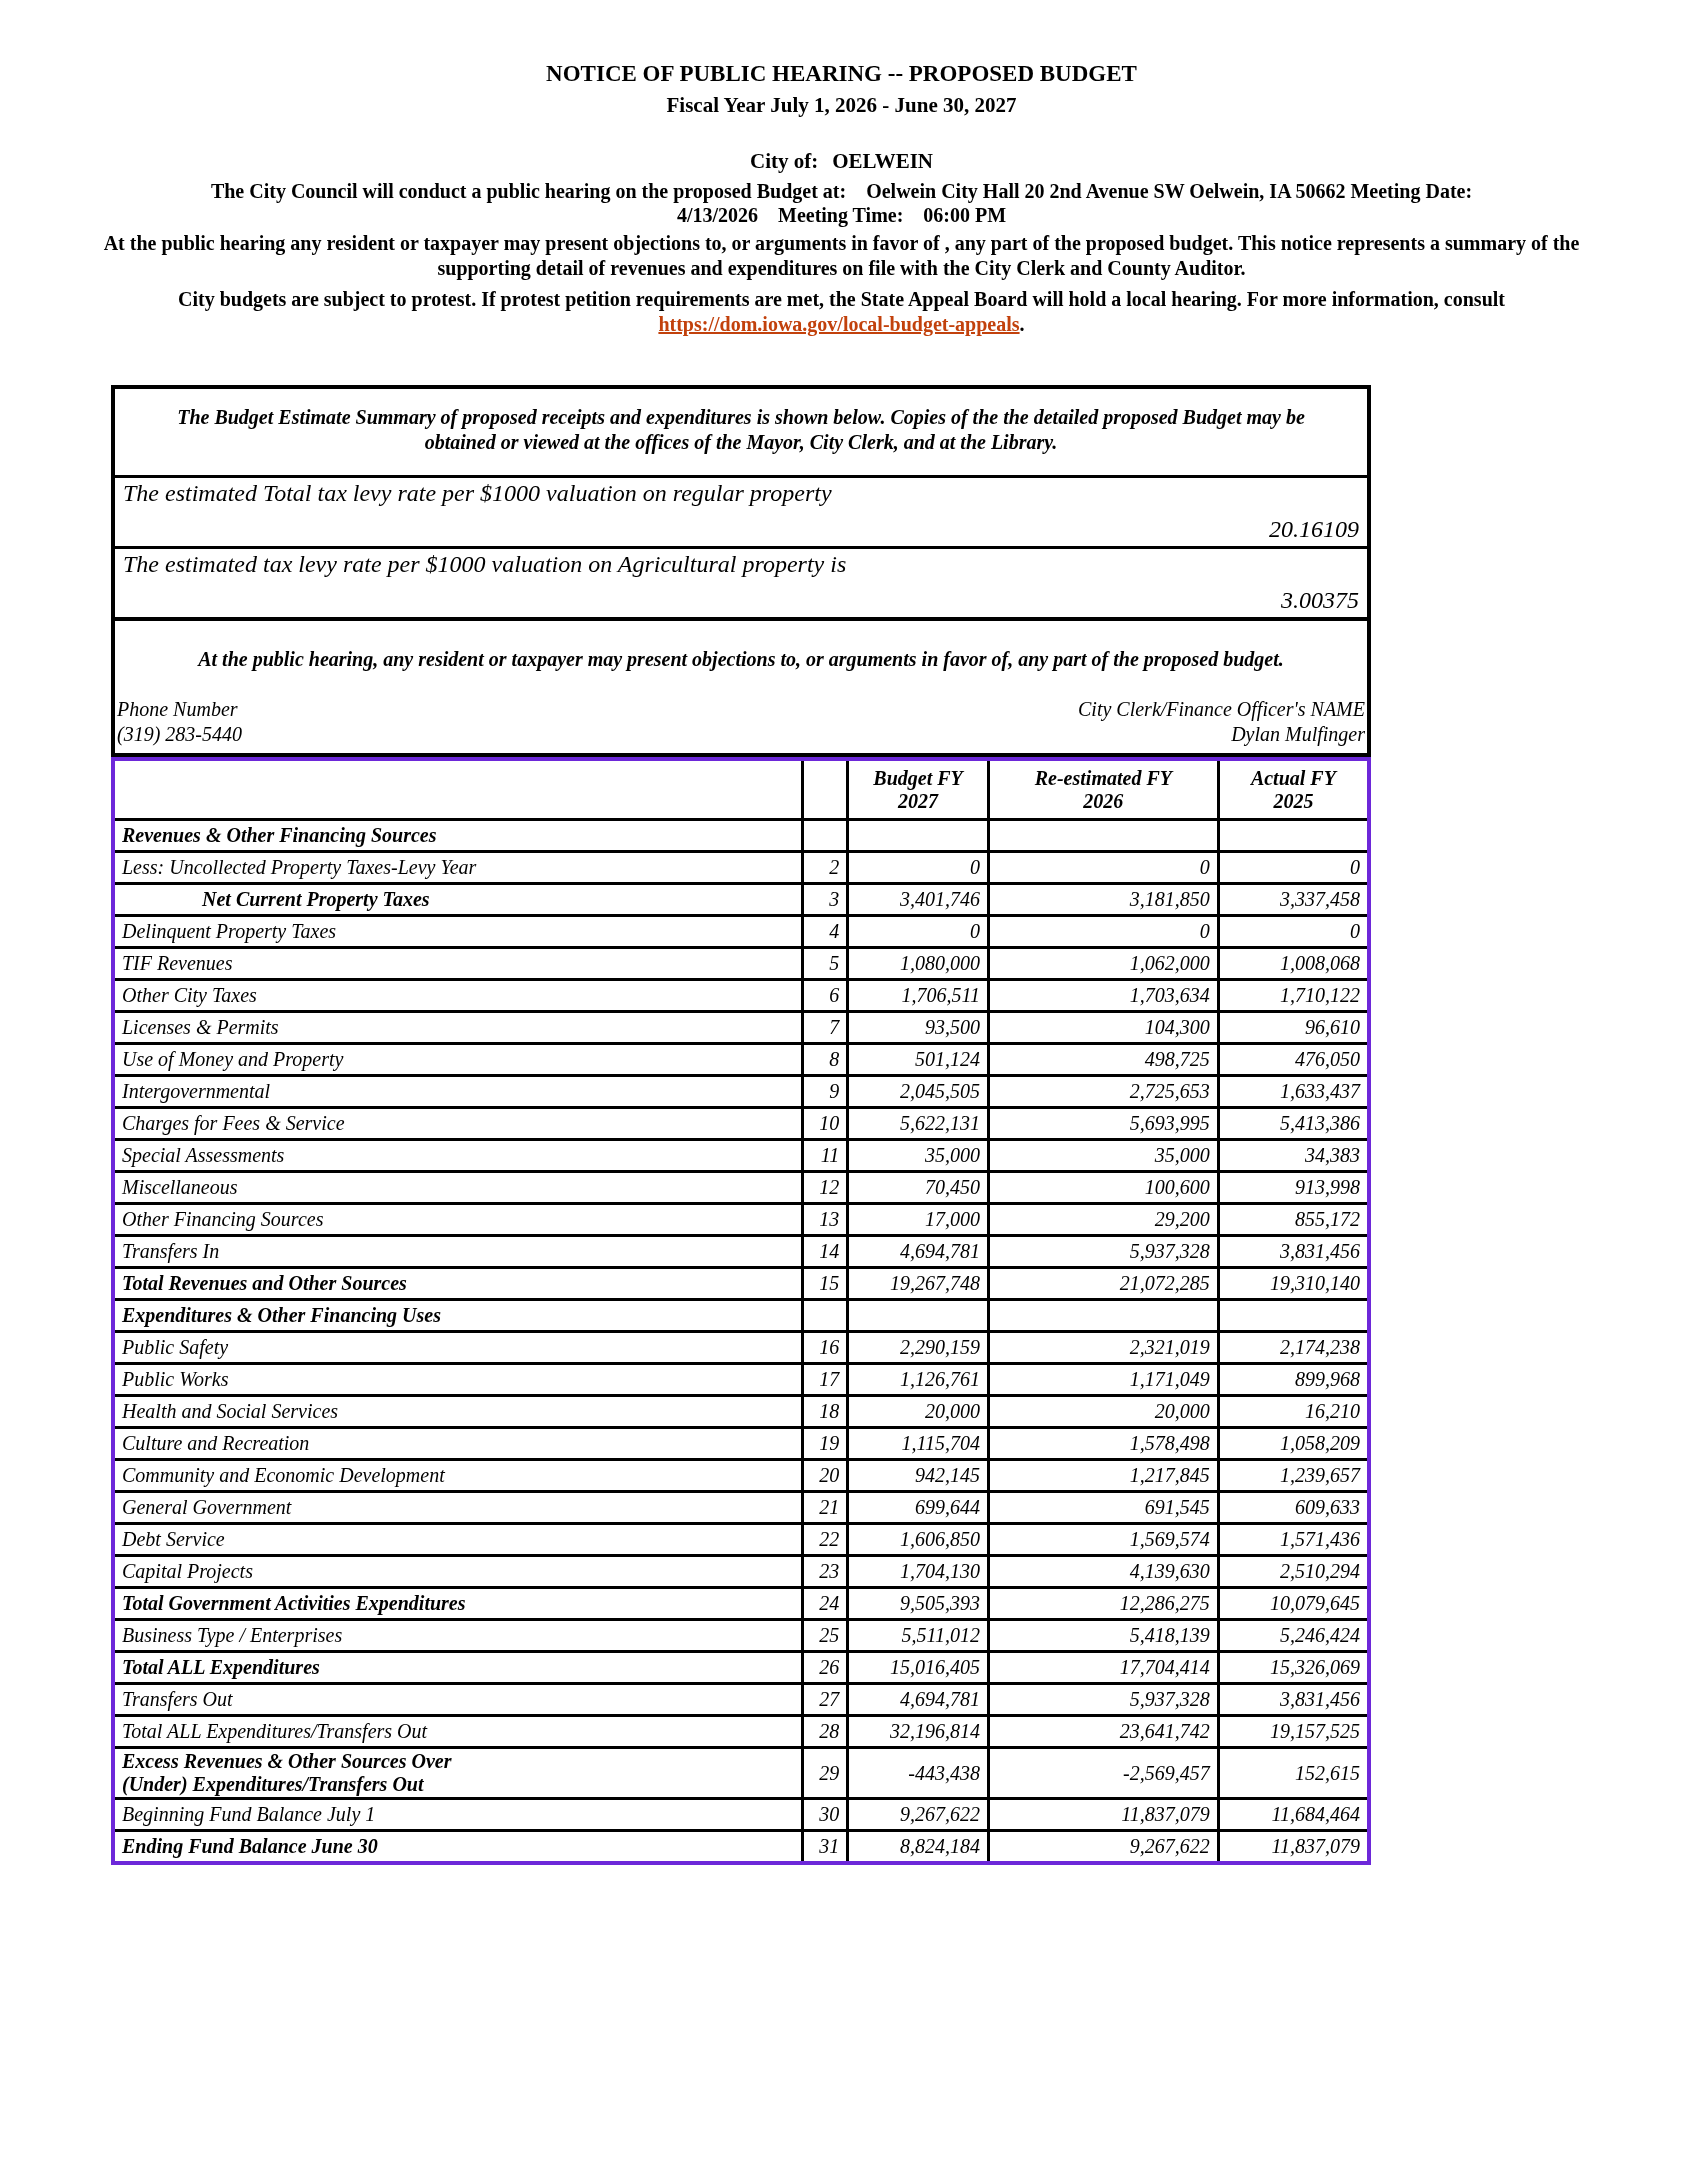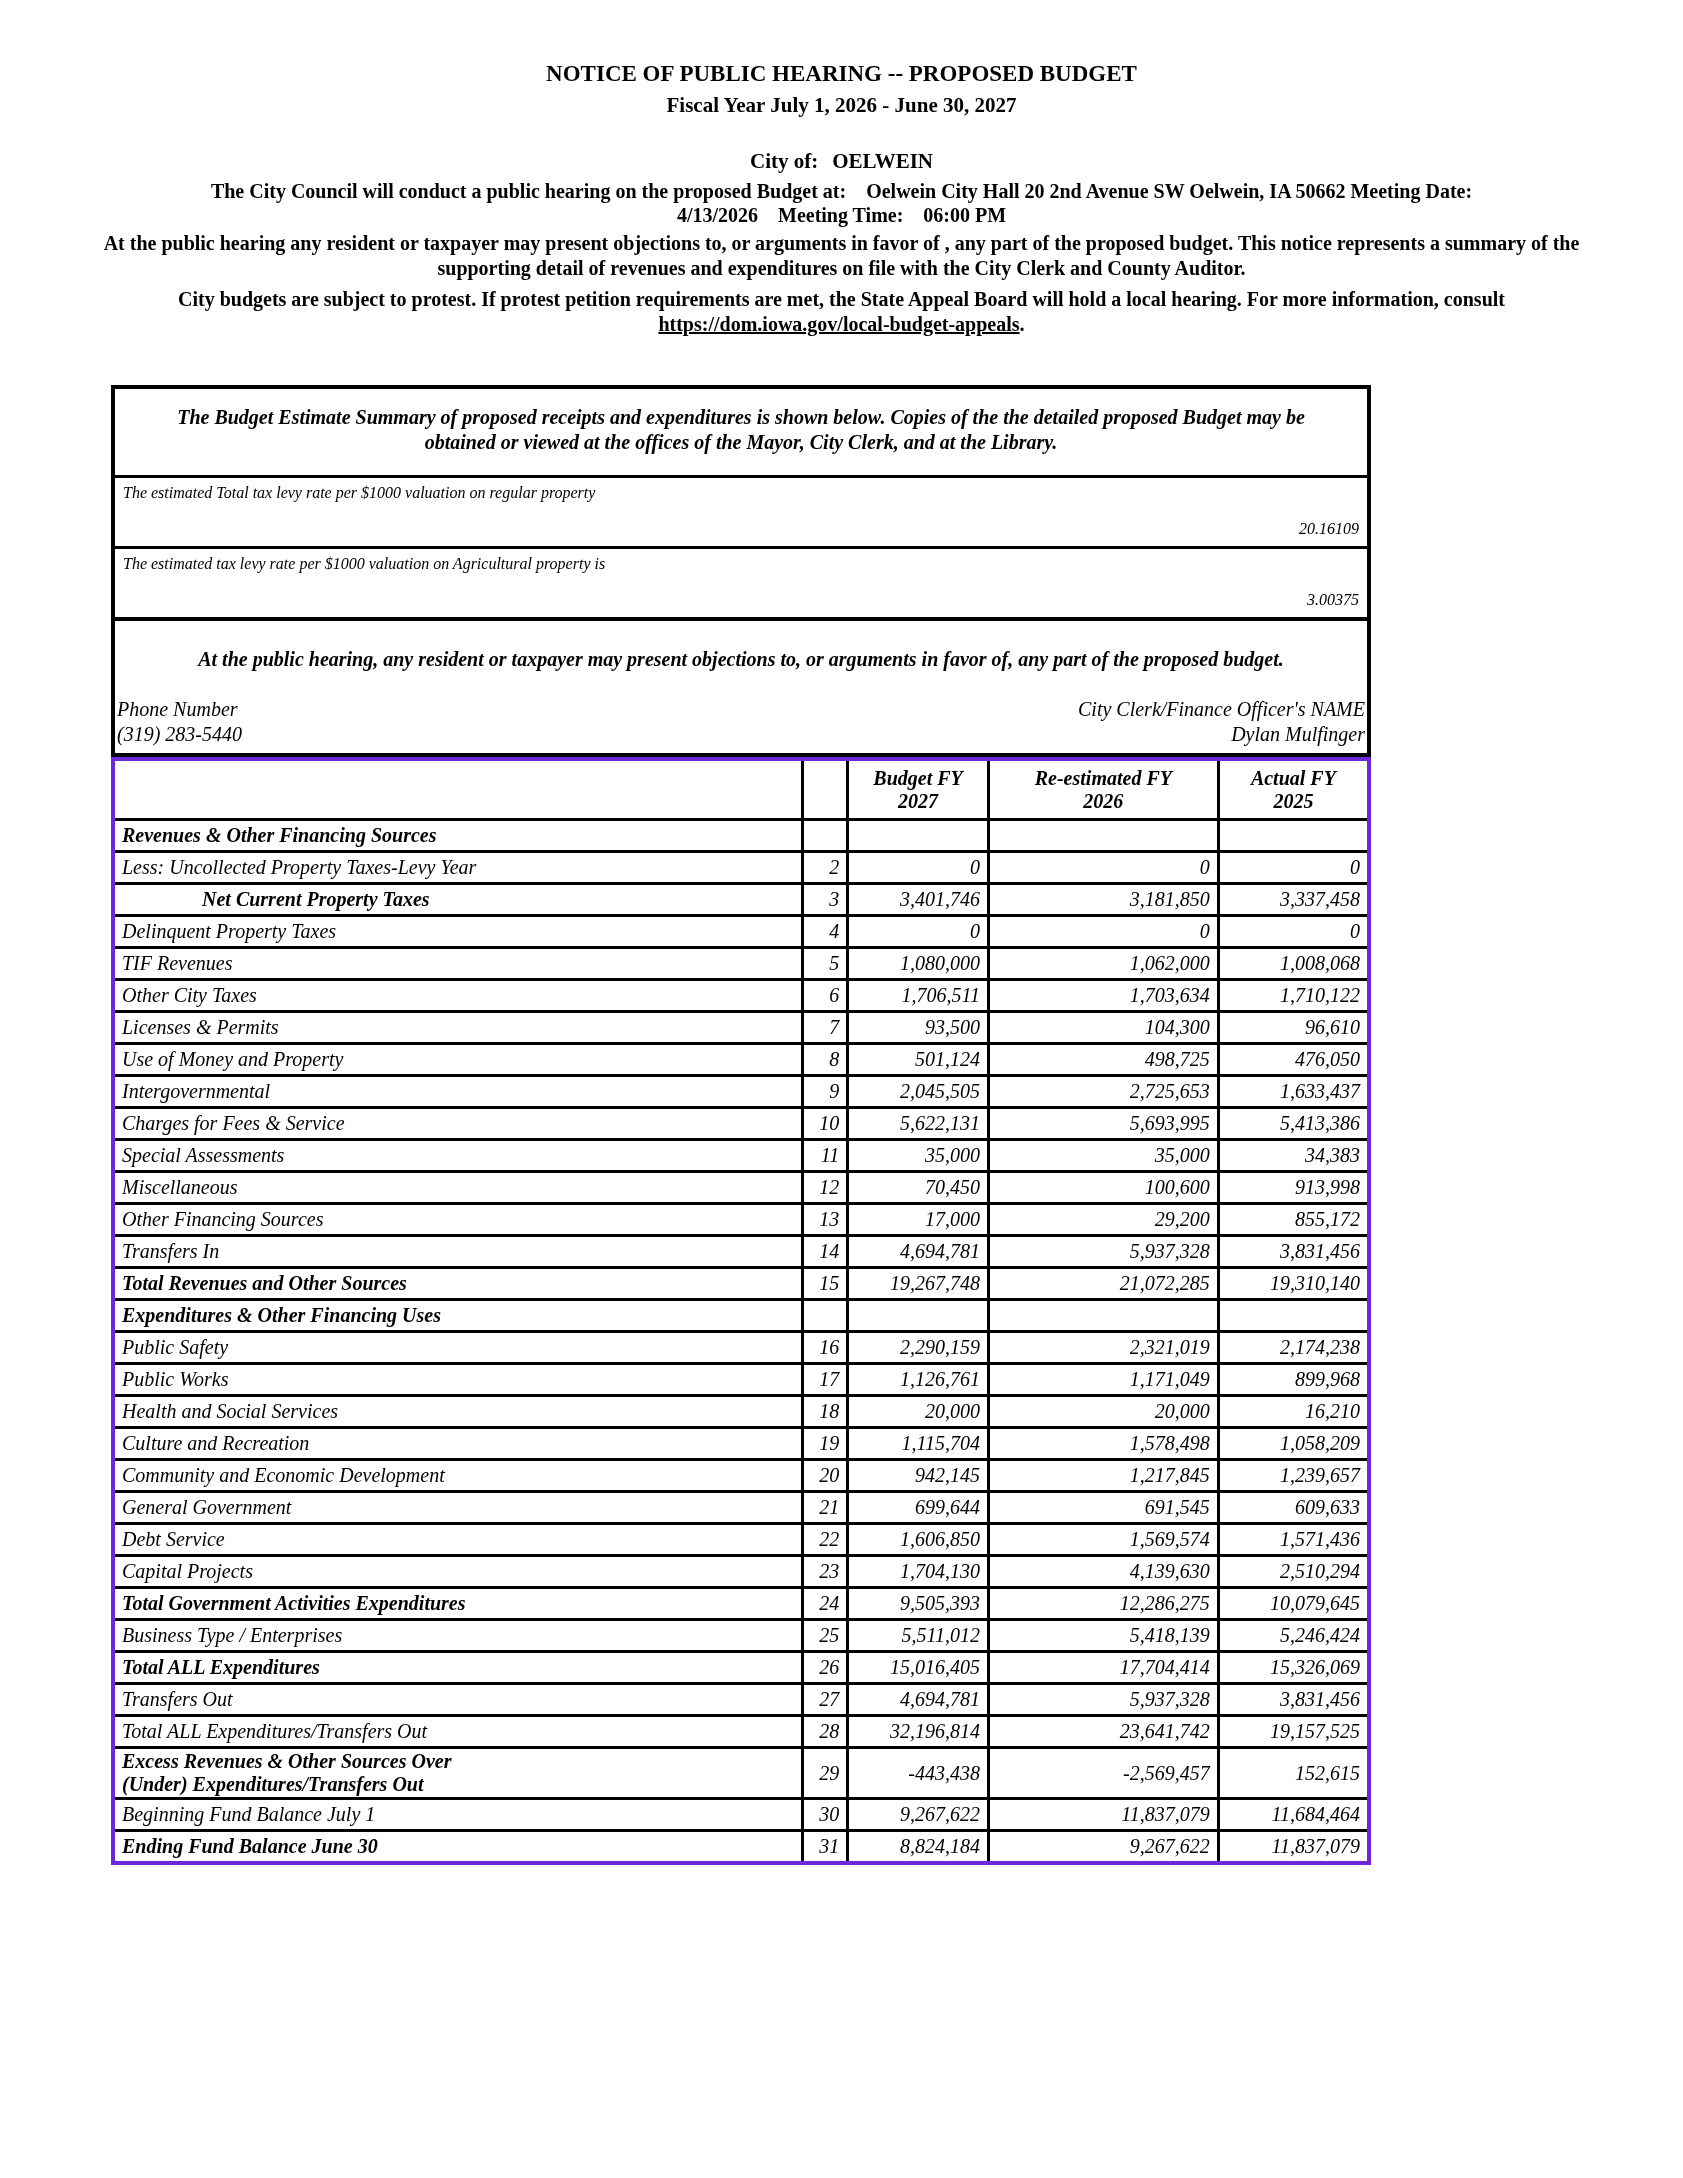--- a/index.html
+++ b/index.html
@@ -13,30 +13,30 @@
   
   .page-header{padding-top:61px;text-align:center;font-weight:bold;}
   .doc-title{font-size:23px;line-height:26px;}
   .fiscal-year{font-size:21px;line-height:24px;margin-top:6px;}
   .city-line{font-size:21px;line-height:24px;margin-top:32px;}
   .city-name{margin-left:14px;}
   .hearing-line{font-size:20px;line-height:24px;margin-top:6px;}
   .hearing-line2{font-size:20px;line-height:24px;}
   .objection{font-size:20px;line-height:25px;max-width:1525px;margin:4px auto 0;}
   .protest{font-size:20px;line-height:25px;max-width:1544px;margin:6px auto 0;}
-  .appeal-link{color:#000000;text-decoration:underline;font-weight:bold;}
+  .appeal-link{color:#c2410c;text-decoration:underline;font-weight:bold;}
   
   .content{width:1260px;margin:48px 0 4px 111px;font-style:italic;}
   
   .info-box{border:4px solid #000;}
   .summary-cell{
     border-bottom:3px solid #000;text-align:center;font-weight:bold;
     font-size:20px;line-height:25px;padding:16px 55px 20px;
   }
-  .rate-row{border-bottom:3px solid #000;padding:3px 8px 5px;font-size:16px;line-height:24px;}
+  .rate-row{border-bottom:3px solid #000;padding:3px 8px 5px;font-size:24px;line-height:24px;}
   .rate-row.thick{border-bottom-width:4px;}
   .rate-label{text-align:left;}
   .rate-value{text-align:right;padding-top:12px;}
   .hearing-note{
     text-align:center;font-weight:bold;font-size:20px;line-height:24px;
     padding:26px 55px 8px;
   }
   .contact{display:flex;justify-content:space-between;align-items:center;
     font-size:20px;line-height:25px;padding:18px 2px 6px;}
   .contact-right{text-align:right;}

